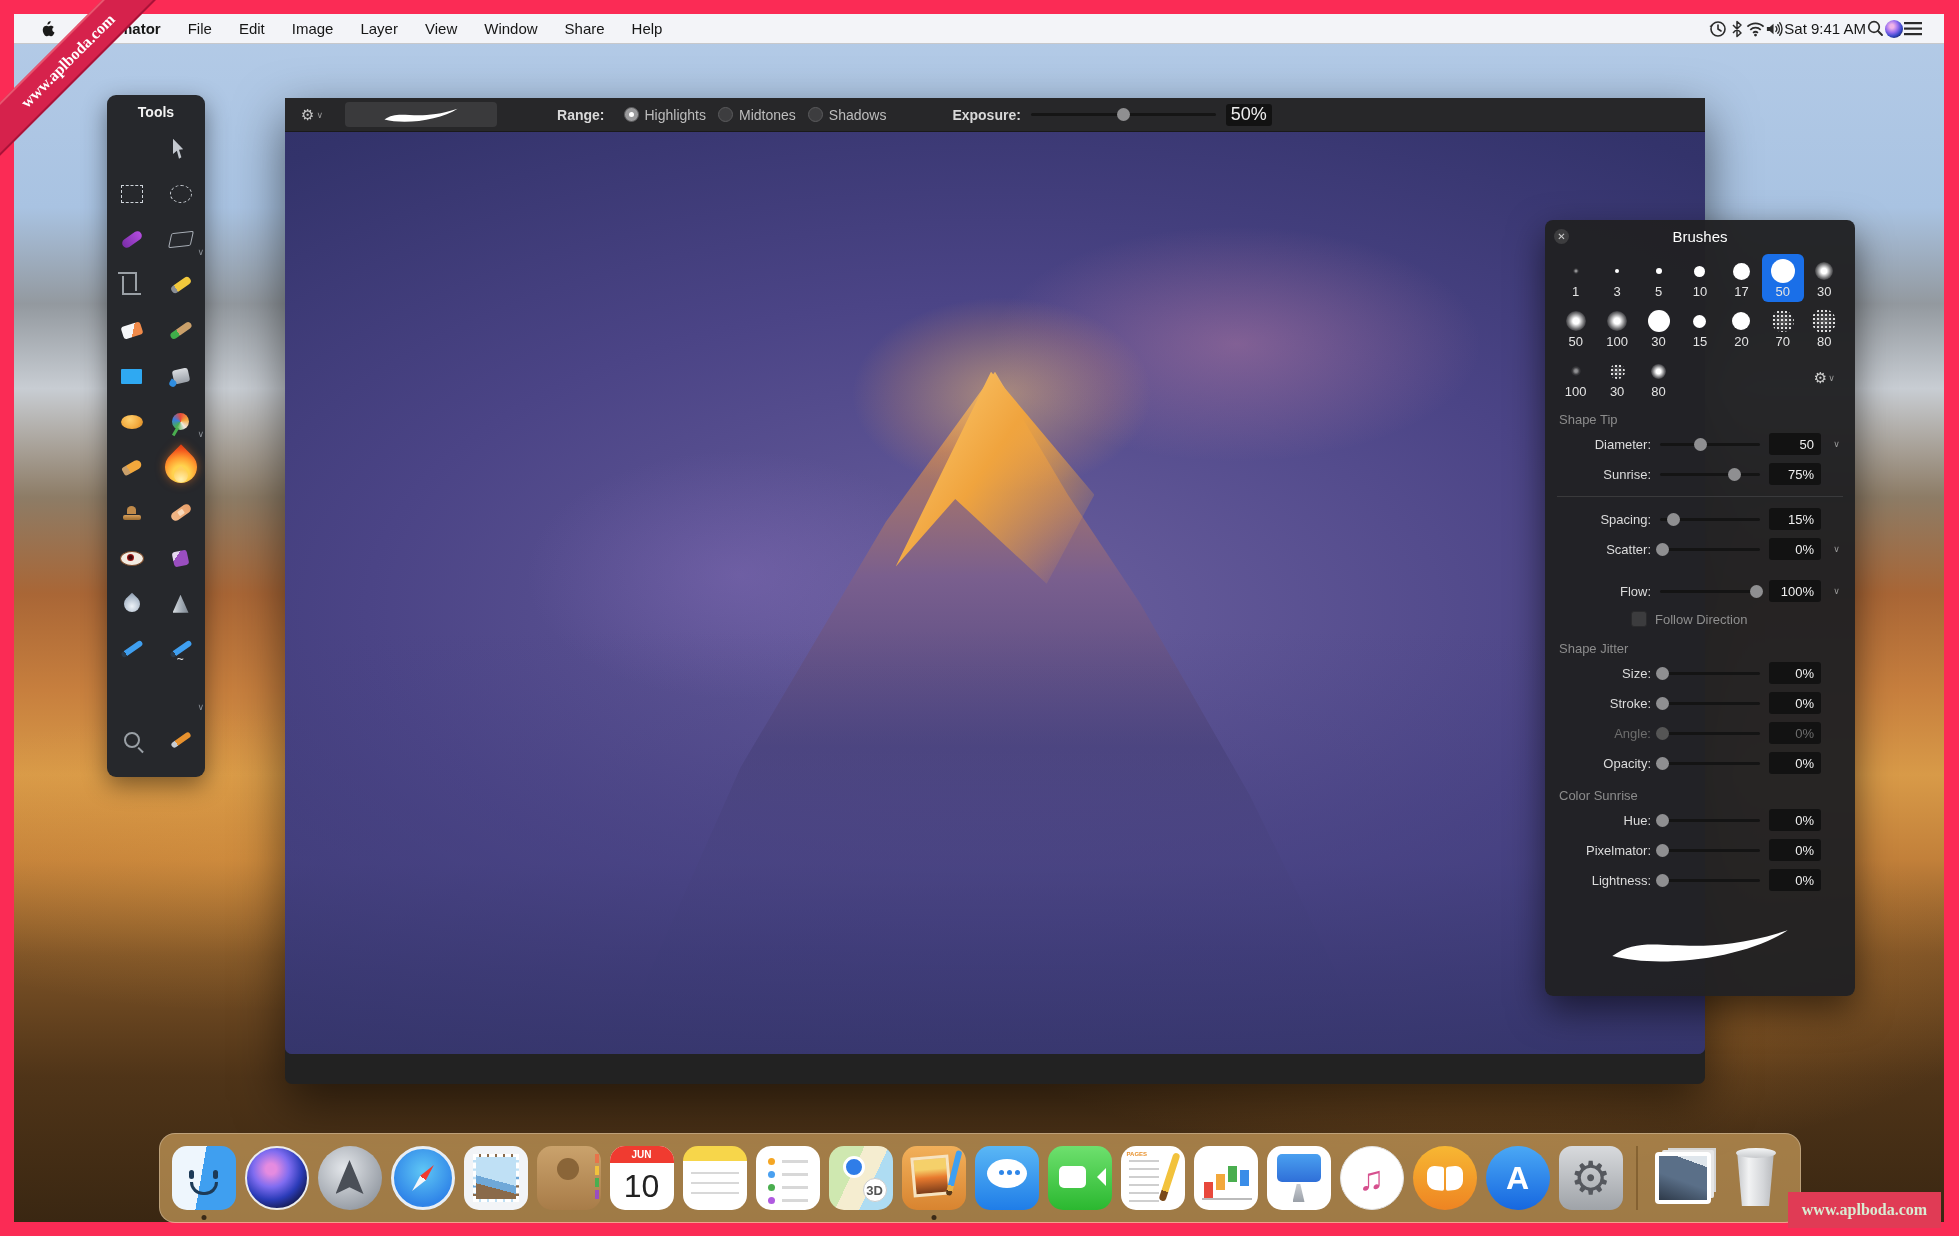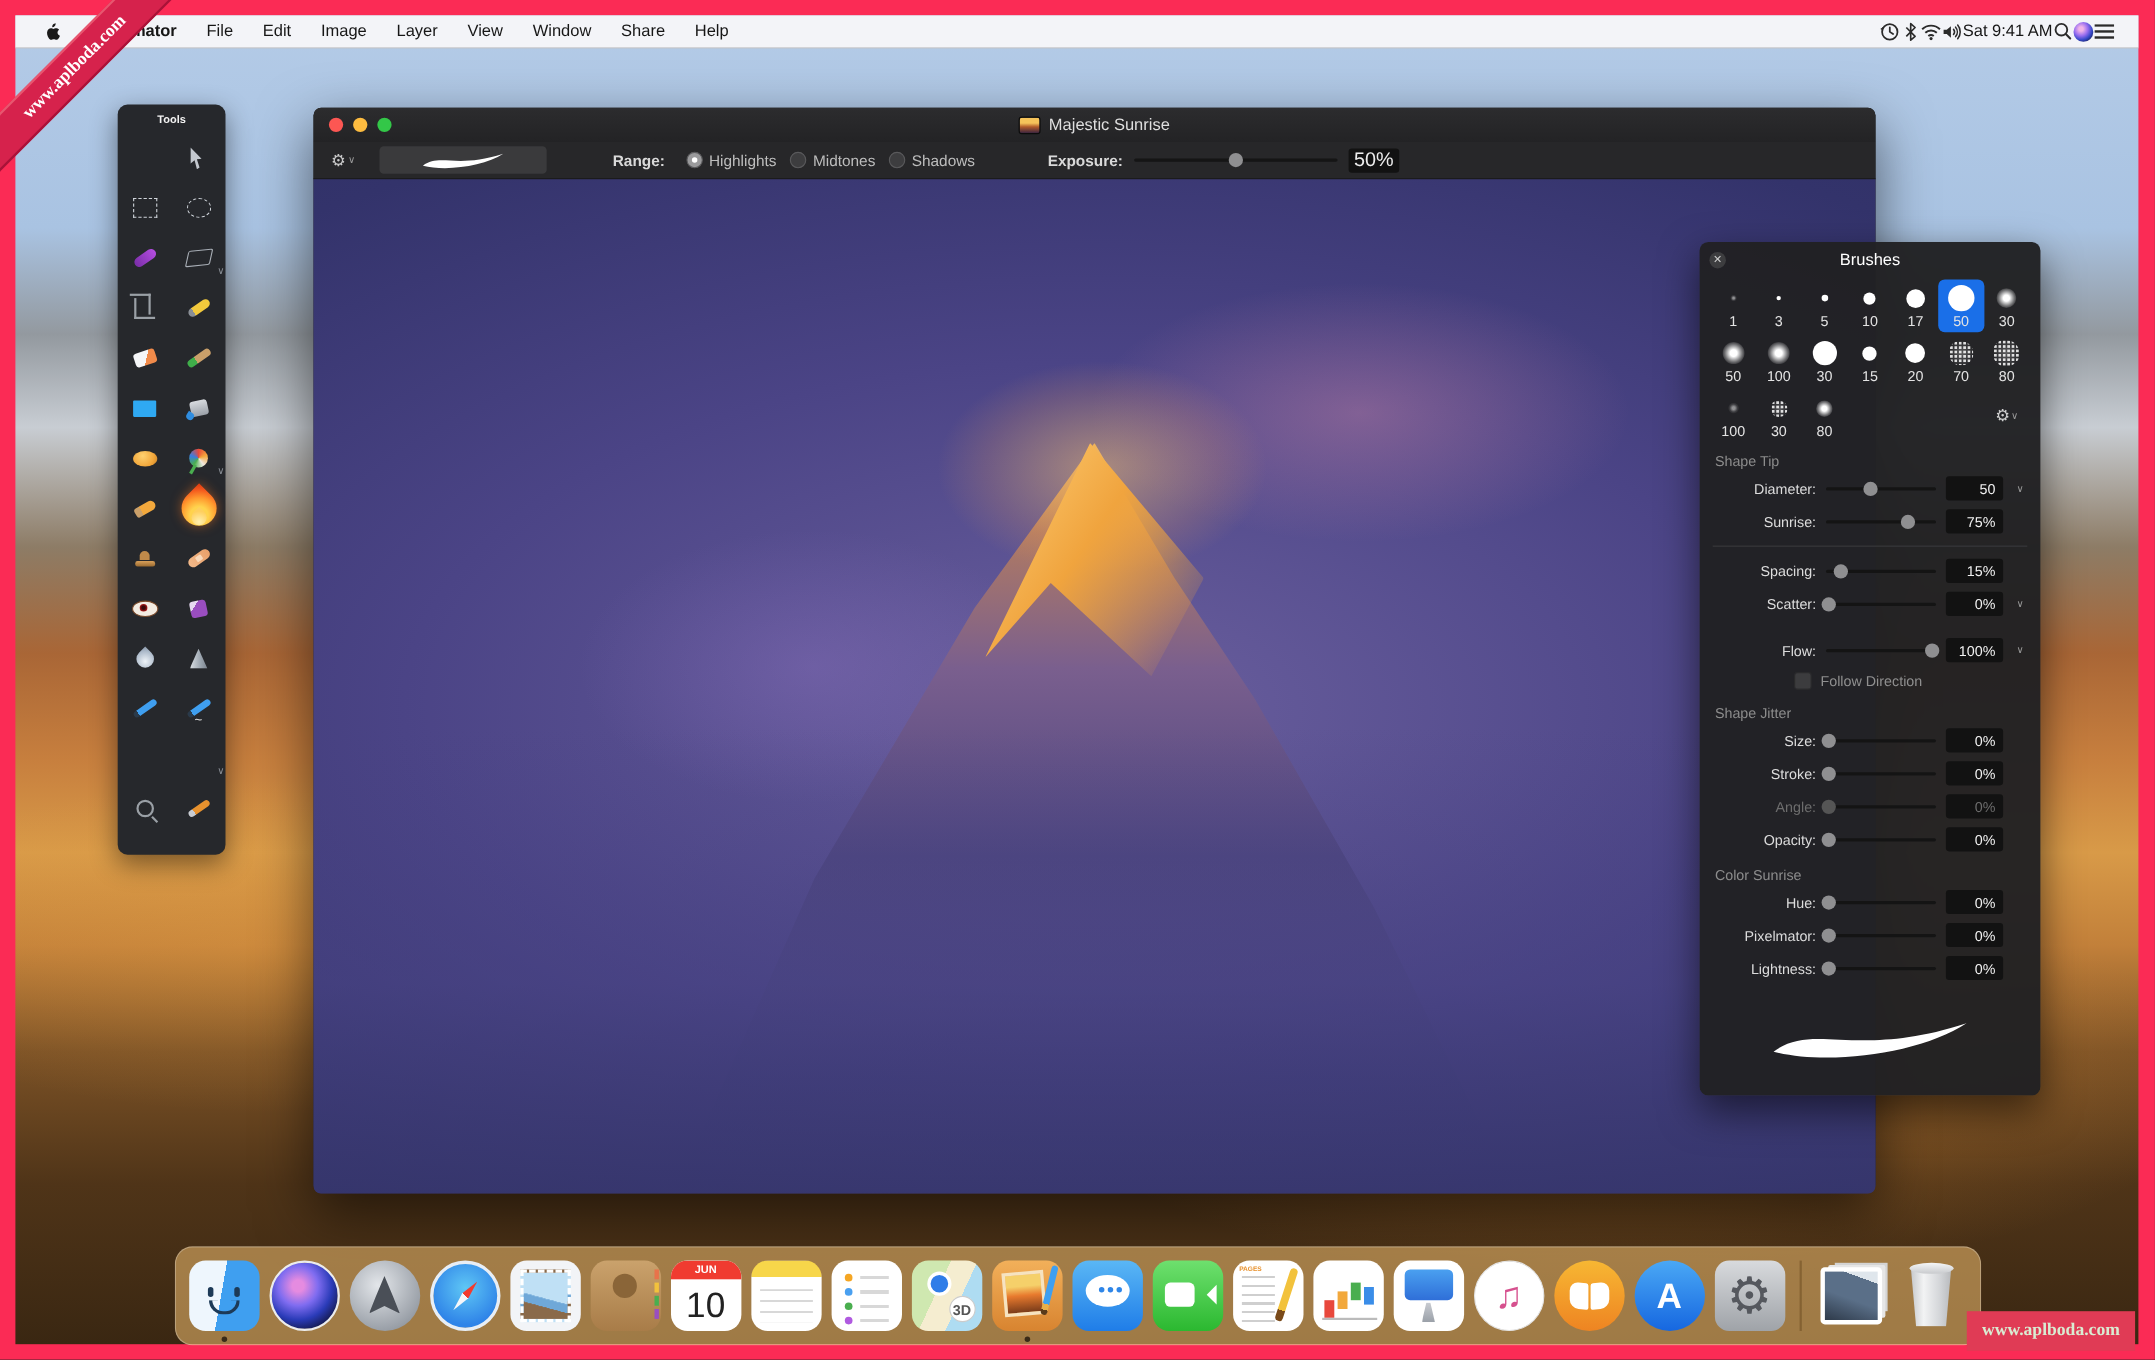--- a/index.html
+++ b/index.html
@@ -36,21 +36,21 @@
     border-top:2px solid #e8566f;border-bottom:2px solid #a91238;
     transform:rotate(-45deg);z-index:200;display:flex;align-items:center;justify-content:center;
     color:#fff;font-family:"Liberation Serif","DejaVu Serif",serif;font-weight:bold;font-size:16px;}
   #watermark-br{left:1788px;top:1192px;width:153px;height:36px;background:#e03b55;z-index:200;
     display:flex;align-items:center;justify-content:center;color:#d9ecd2;
     font-family:"Liberation Serif","DejaVu Serif",serif;font-weight:bold;font-size:16px;}
 
   
   #tools{left:107px;top:95px;width:98px;height:682px;background:#26282c;border-radius:9px;
     box-shadow:0 8px 24px rgba(0,0,0,.45);z-index:40;color:#f2f2f2;}
-  #tools .title{text-align:center;font-size:10px;font-weight:bold;padding-top:9px;}
+  #tools .title{text-align:center;font-size:14px;font-weight:bold;padding-top:9px;}
   #tool-grid{display:grid;grid-template-columns:1fr 1fr;margin-top:6px;}
   .tcell{height:45.5px;display:flex;align-items:center;justify-content:center;position:relative;}
   .tchev{position:absolute;right:1px;bottom:6px;font-size:9px;color:#8a8f96;}
   .ti{display:block;}
   .t-quill{font-size:20px;color:#b44de0;transform:rotate(8deg);}
   .t-arrow{width:15px;height:20px;background:#c3c8cf;
     clip-path:polygon(0 0,0 76%,26% 60%,40% 100%,56% 93%,40% 55%,68% 53%);}
   .t-rect-select{width:20px;height:16px;border:1.6px dashed #cfd4da;}
   .t-ellipse-select{width:20px;height:16px;border:1.6px dashed #cfd4da;border-radius:50%;}
   .t-quick-select{width:22px;height:9px;border-radius:5px;transform:rotate(-35deg);
@@ -384,29 +384,20 @@
             <rect x="0" y="0" width="18" height="2.2"></rect>
             <rect x="0" y="5.5" width="18" height="2.2"></rect>
             <rect x="0" y="11" width="18" height="2.2"></rect>
           </g>
         </svg>
     </span>
   </div>
 </div>
 
 <div id="window" class="abs">
-  <div id="titlebar">
-    <span class="tl red"></span>
-    <span class="tl yellow"></span>
-    <span class="tl green"></span>
-    <span id="title-center">
-      <span id="proxy-icon"></span>
-      <span id="window-title">Majestic Sunrise</span>
-    </span>
-  </div>
   <div id="doc-toolbar">
     <span id="tb-gear">⚙<span class="chev">∨</span></span>
     <span id="stroke-box">
       <svg width="118" height="20" viewBox="0 0 200 52">
           <path d="M5 38 C45 8 85 46 195 10 C150 40 58 52 5 38 Z" fill="#fff"></path>
         </svg>
     </span>
     <span class="rgroup">
       <span class="rlabel">Range:</span>
       <span id="range-options" style="display:flex;align-items:center;">

